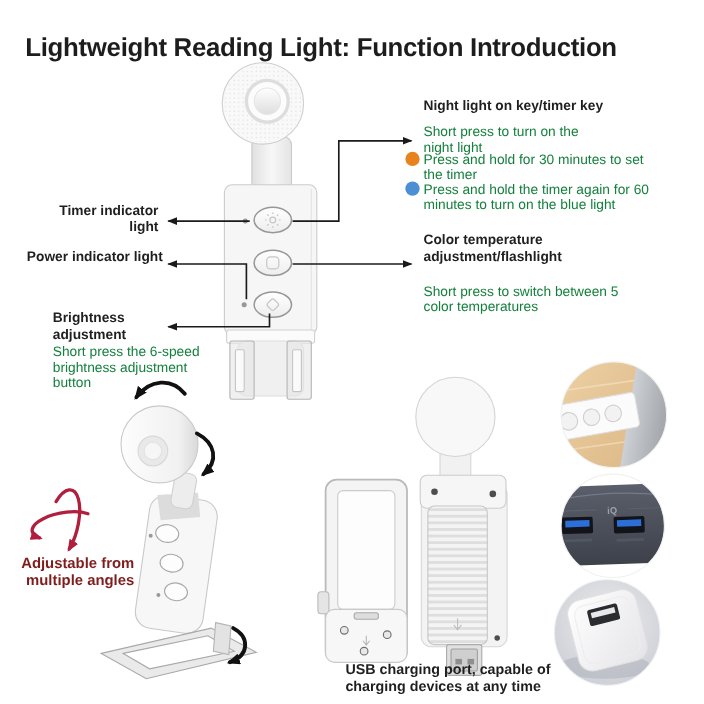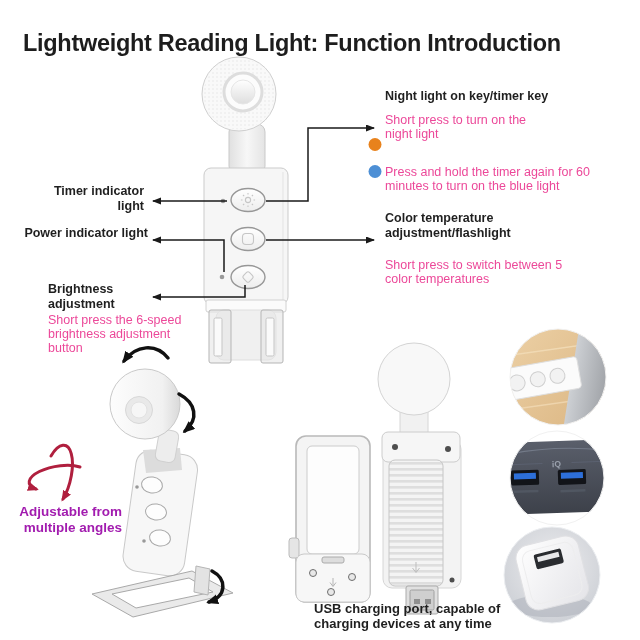--- a/index.html
+++ b/index.html
@@ -2,23 +2,23 @@
 <html><head>
 <meta charset="utf-8">
 <style>
   html,body{margin:0;padding:0;background:#fff;}
   .canvas{position:relative;width:640px;height:640px;background:#fff;overflow:hidden;
           font-family:"Liberation Sans","DejaVu Sans",sans-serif;}
   .title{position:absolute;left:7px;top:14px;margin:16px;font-size:23.5px;font-weight:700;
          color:#1d1d1d;letter-spacing:-0.3px;white-space:nowrap;}
   .abs{position:absolute;}
   .blabel{font-weight:700;font-size:12.5px;color:#1f1f1f;line-height:1.18;}
-  .btext{font-size:12.5px;color:#ec4899;line-height:1.12;}
+  .btext{font-size:12.5px;color:#15803d;line-height:1.12;}
   .center{text-align:right;}
-  .cap13{font-weight:700;font-size:13.5px;color:#a21caf;line-height:1.22;}
+  .cap13{font-weight:700;font-size:13.5px;color:#7f1d1d;line-height:1.22;}
   svg{position:absolute;left:0;top:0;}
   text{font-family:"Liberation Sans","DejaVu Sans",sans-serif;}
 </style>
 </head>
 <body>
 
 <div class="canvas">
 
   <h1 class="title">Lightweight Reading Light: Function Introduction</h1>
 
@@ -266,20 +266,21 @@
   <div class="abs blabel center" style="left:24px;top:226px;width:124px;">Power indicator light</div>
 
   <div class="abs blabel" style="left:48px;top:282px;width:100px;">Brightness adjustment</div>
 
   <div class="abs btext" style="left:48px;top:313px;width:152px;">Short press the 6-speed brightness adjustment button</div>
 
   <div class="abs blabel" style="left:385px;top:89px;width:210px;">Night light on key/timer key</div>
 
   <div class="abs btext" style="left:385px;top:113px;width:150px;">Short press to turn on the night light</div>
 
+  <div class="abs btext" style="left:385px;top:138px;width:205px;">Press and hold for 30 minutes to set the timer</div>
 
   <div class="abs btext" style="left:385px;top:165px;width:205px;">Press and hold the timer again for 60 minutes to turn on the blue light</div>
 
   <div class="abs blabel" style="left:385px;top:211px;width:175px;">Color temperature adjustment/flashlight</div>
 
   <div class="abs btext" style="left:385px;top:258px;width:205px;">Short press to switch between 5 color temperatures</div>
 
 
   <div class="abs cap13 center" style="left:0px;top:504px;width:122px;">Adjustable from multiple angles</div>
 

